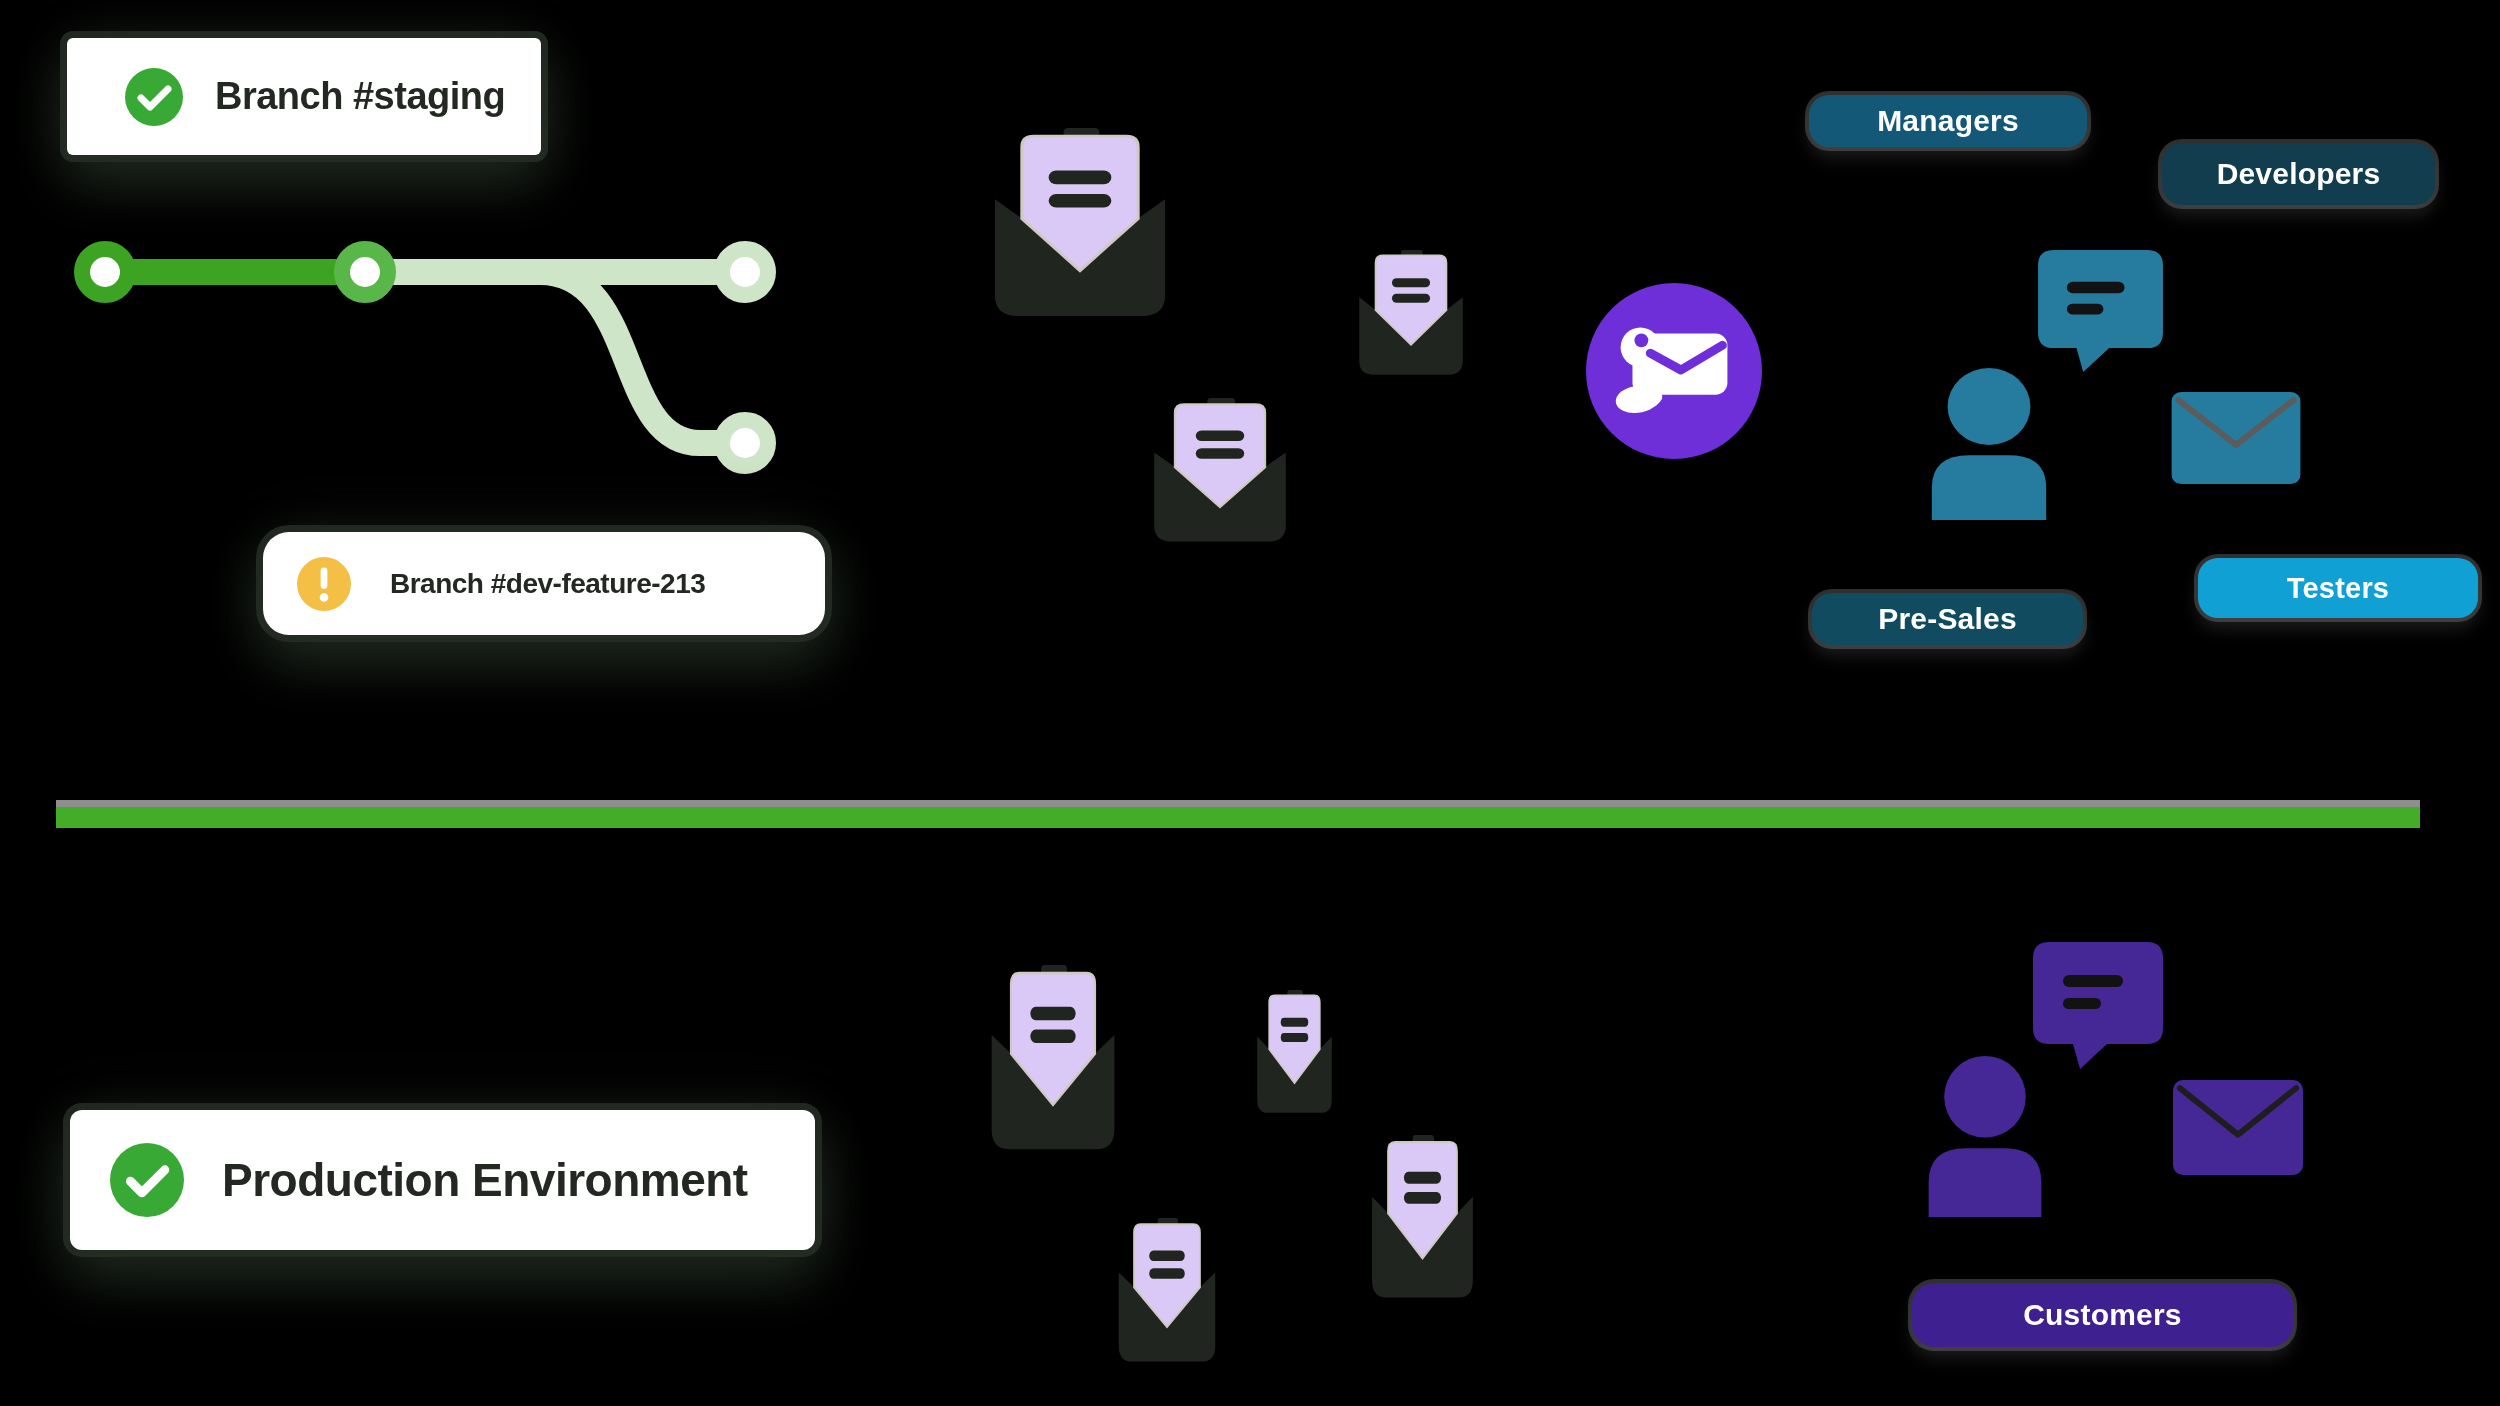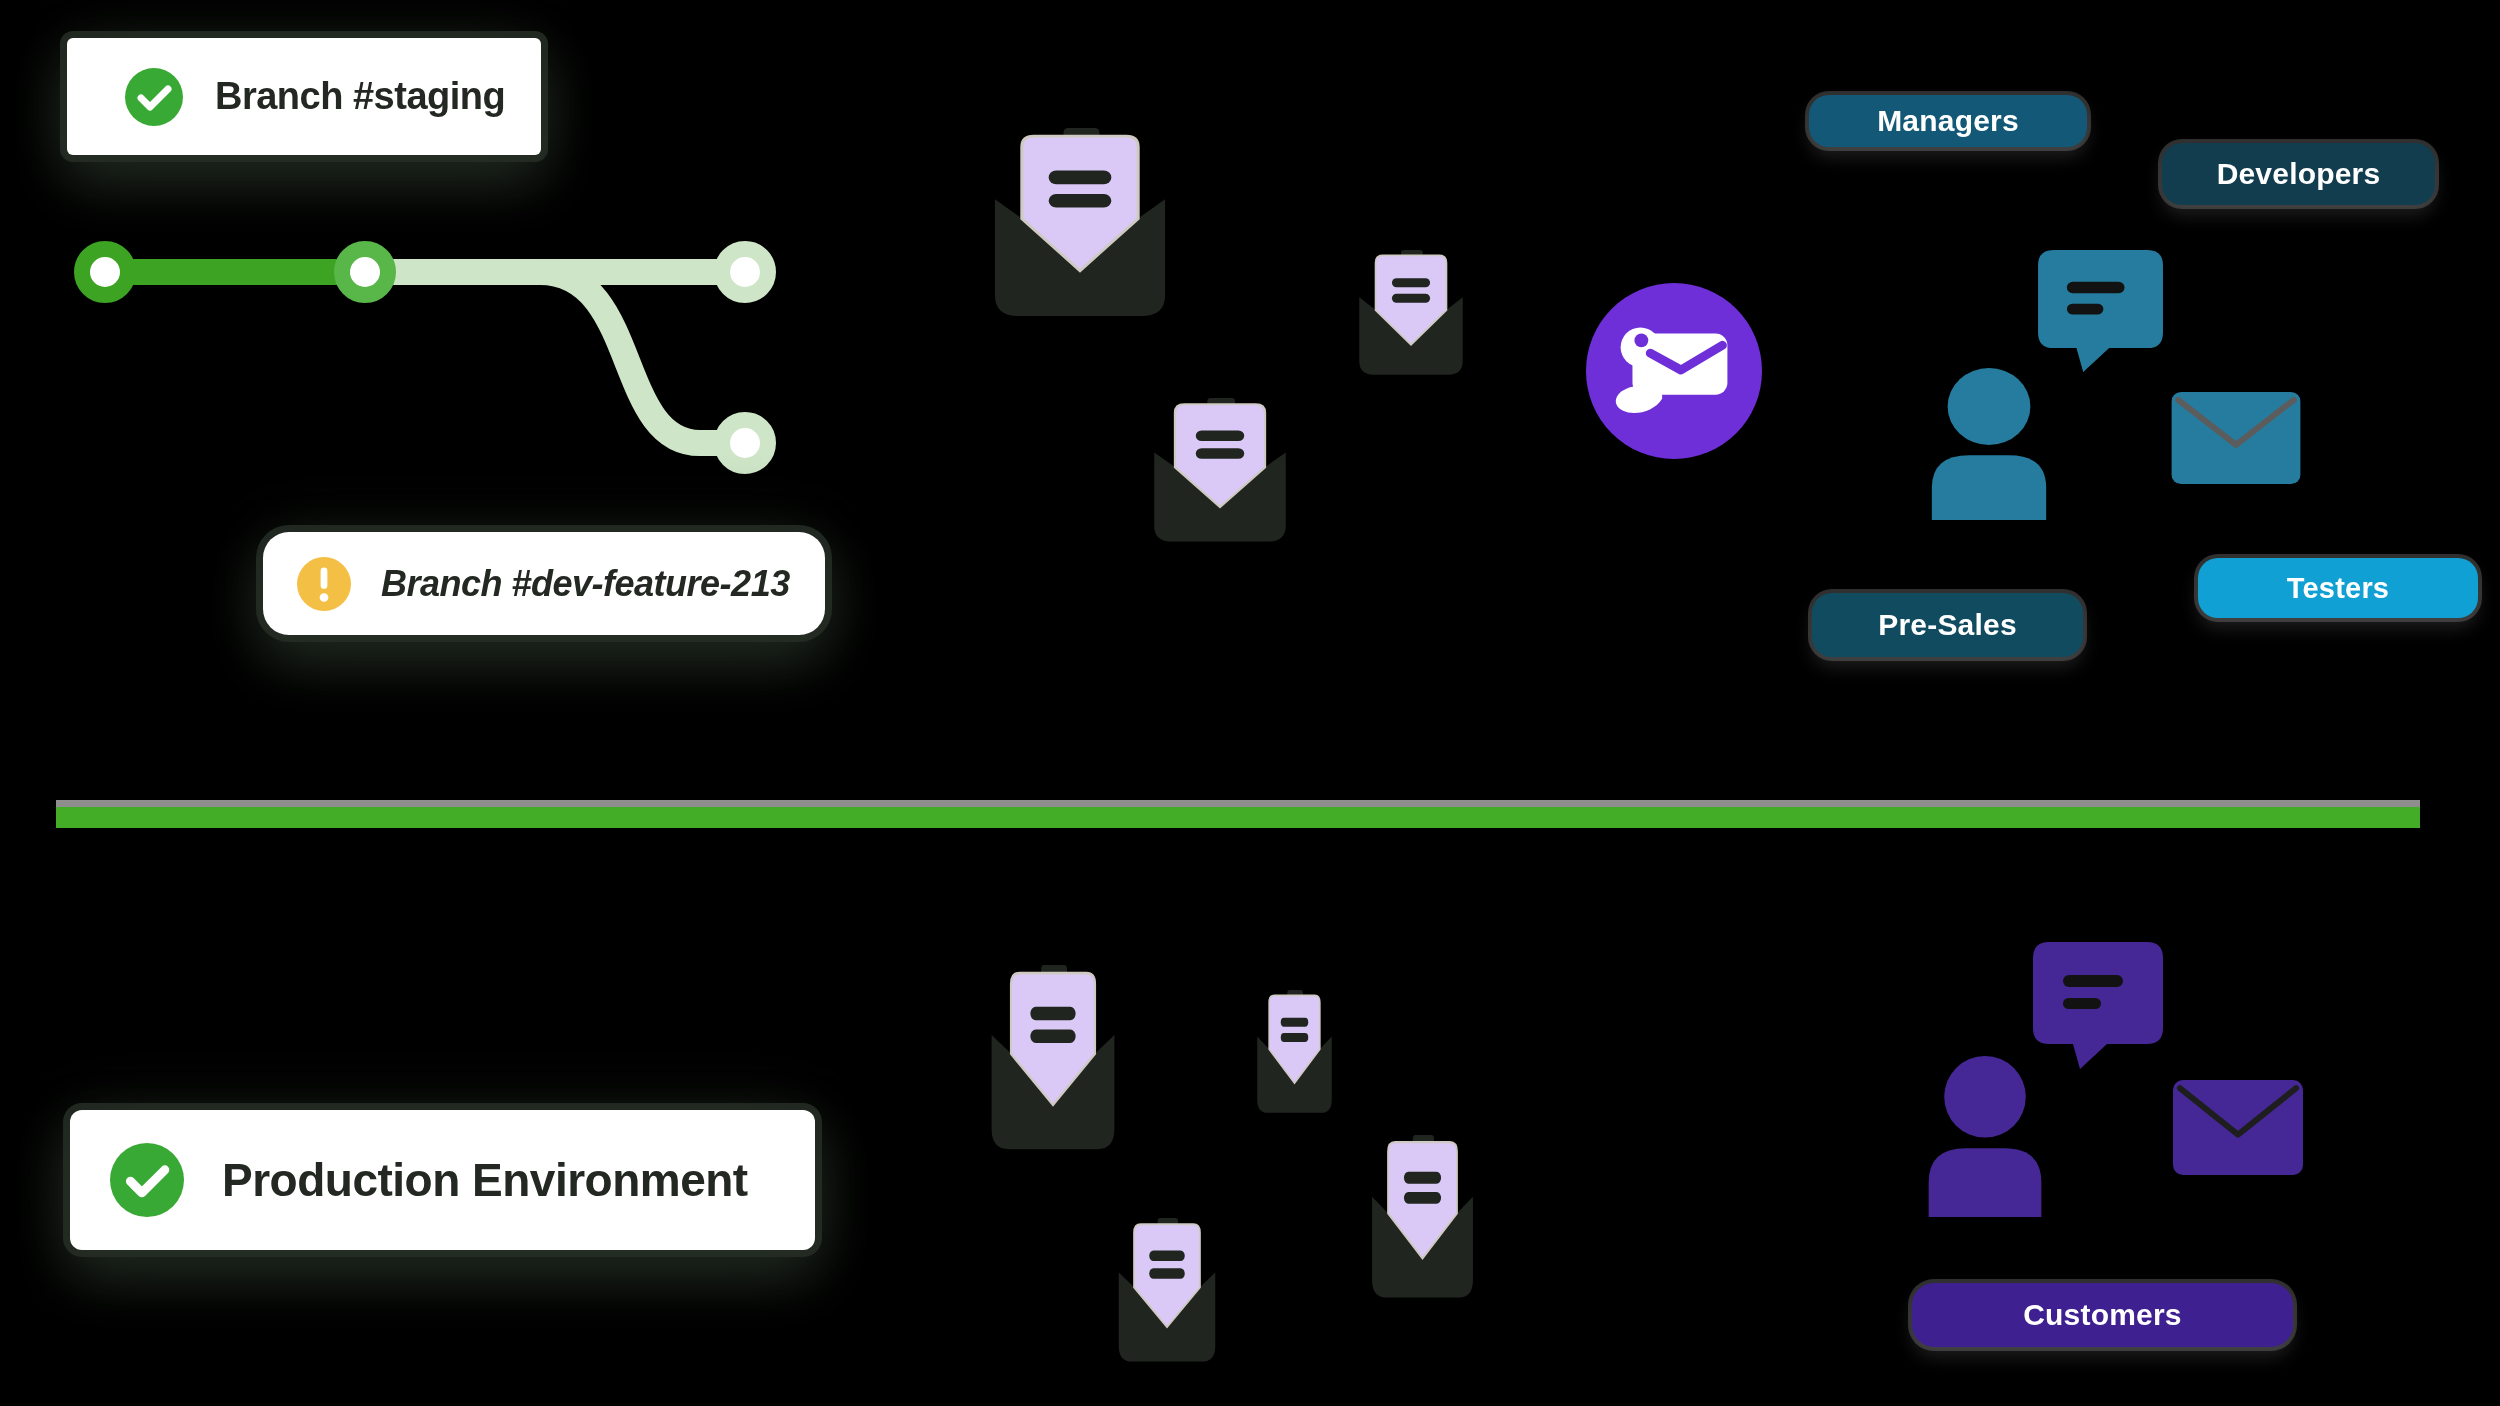--- a/index.html
+++ b/index.html
@@ -87,21 +87,21 @@
   <circle cx="75" cy="67" r="23" fill="#fff" stroke="var(--git-dark)" stroke-width="16"></circle>
   <circle cx="335" cy="67" r="23" fill="#fff" stroke="var(--git-mid)" stroke-width="16"></circle>
   <circle cx="715" cy="67" r="23" fill="#fff" stroke="var(--git-light)" stroke-width="16"></circle>
   <circle cx="715" cy="238" r="23" fill="#fff" stroke="var(--git-light)" stroke-width="16"></circle>
 </svg>
 
 <div class="badge" style="left:263px;top:532px;width:562px;height:103px;border-radius:26px;">
   <svg class="sicon" style="margin-left:34px" width="54" height="54">
       <use href="#sym-warn"></use>
     </svg>
-  <span class="label" style="margin-left:30px;font-size:36px;font-style:italic;">Branch #dev-feature-213</span>
+  <span class="label" style="margin-left:39px;font-size:28px;">Branch #dev-feature-213</span>
 </div>
 
 <div class="icon-wrap" style="left:983px;top:128px">
   <svg width="194" height="199" viewBox="0 0 130 145" preserveAspectRatio="none">
       <use href="#sym-mail-open"></use>
     </svg>
 </div>
 <div class="icon-wrap" style="left:1352px;top:250px">
   <svg width="118" height="132" viewBox="0 0 130 145" preserveAspectRatio="none">
       <use href="#sym-mail-open"></use>
@@ -140,21 +140,21 @@
   <svg width="138" height="152" viewBox="0 0 140 150" preserveAspectRatio="none">
       <use href="#sym-person"></use>
     </svg>
 </div>
 <div class="icon-wrap" style="left:2170px;top:392px;color:var(--teal-icon);--flap:var(--flap-teal)">
   <svg width="132" height="94" viewBox="0 0 132 96">
       <use href="#sym-mail-closed"></use>
     </svg>
 </div>
 
-<div class="pill" style="left:1812px;top:593px;width:271px;height:64px;background:var(--pill-presales);font-size:30px;">
+<div class="pill" style="left:1812px;top:593px;width:271px;height:52px;background:var(--pill-presales);font-size:30px;">
   <span>Pre-Sales</span>
 </div>
 <div class="pill" style="left:2198px;top:558px;width:280px;height:60px;background:var(--pill-testers);font-size:29px;">
   <span>Testers</span>
 </div>
 
 <div class="divider"></div>
 
 <div class="badge" style="left:70px;top:1110px;width:745px;height:140px;border-radius:12px;">
   <svg class="sicon" style="margin-left:40px" width="74" height="74">

